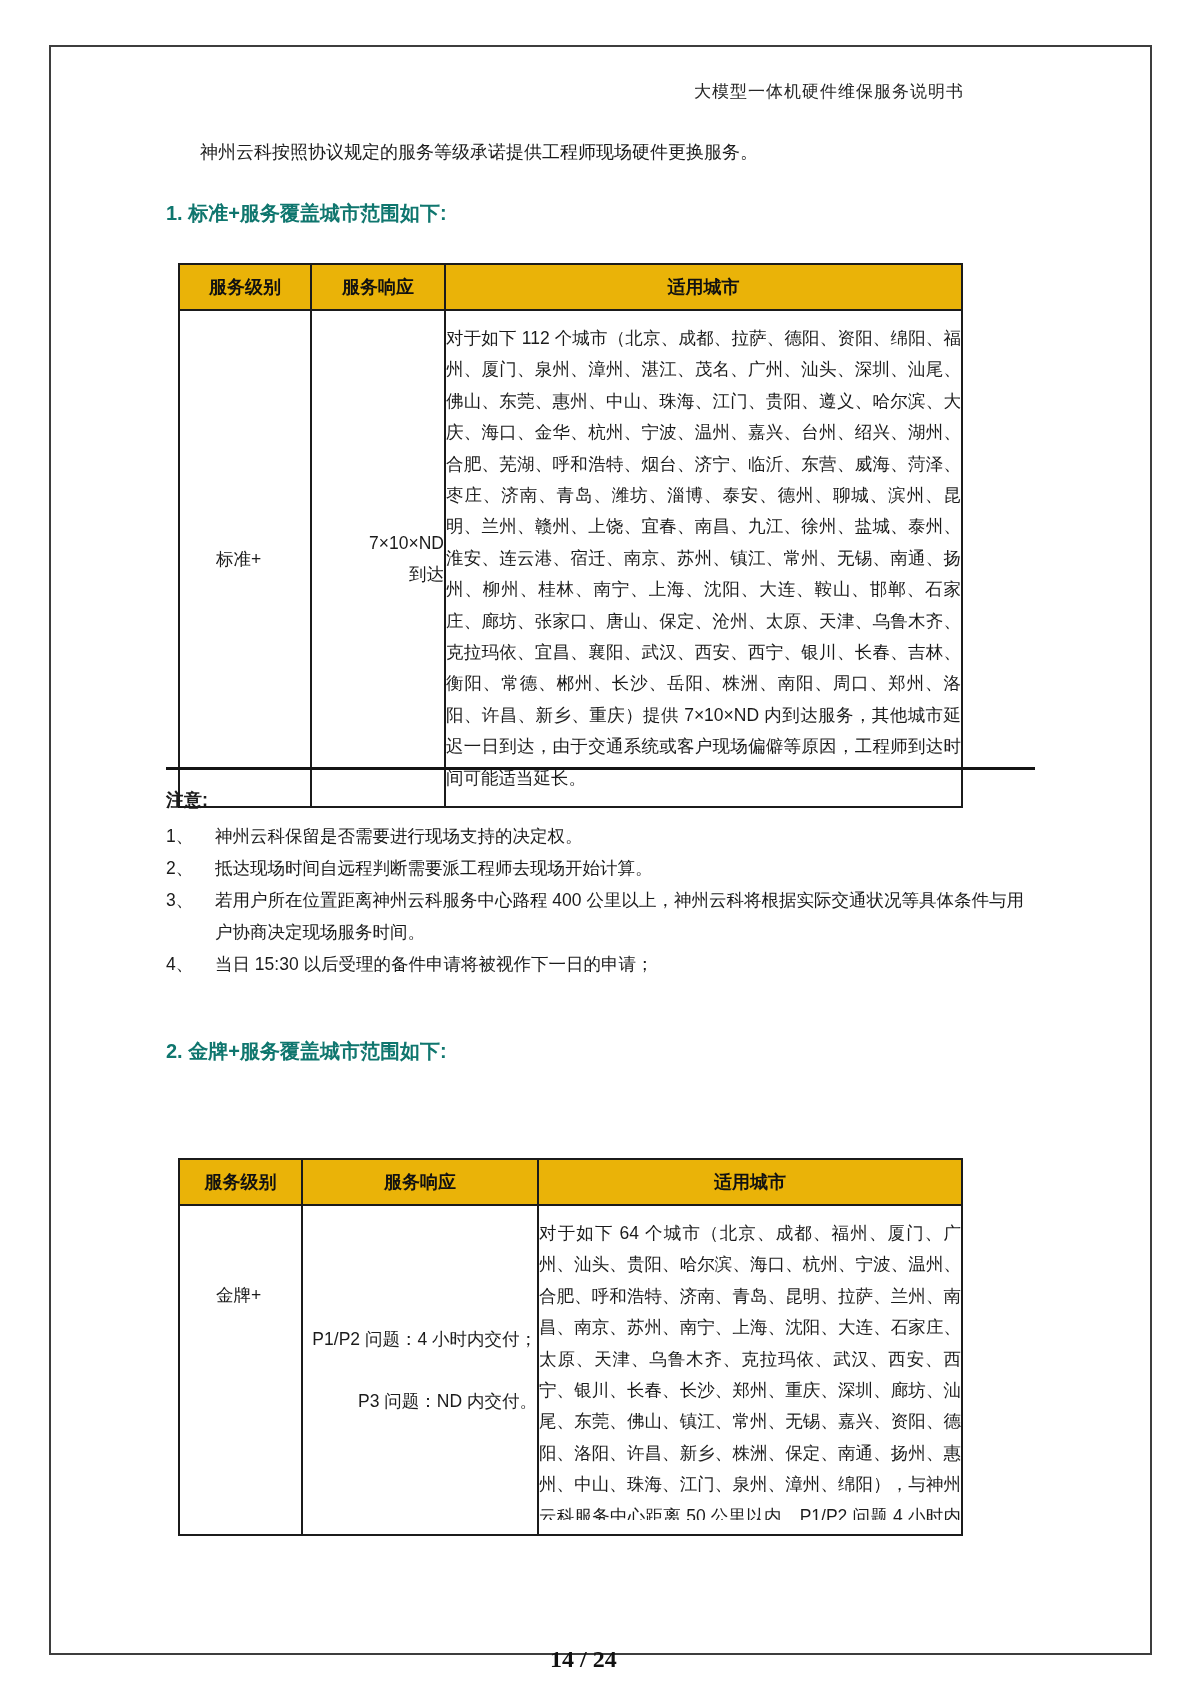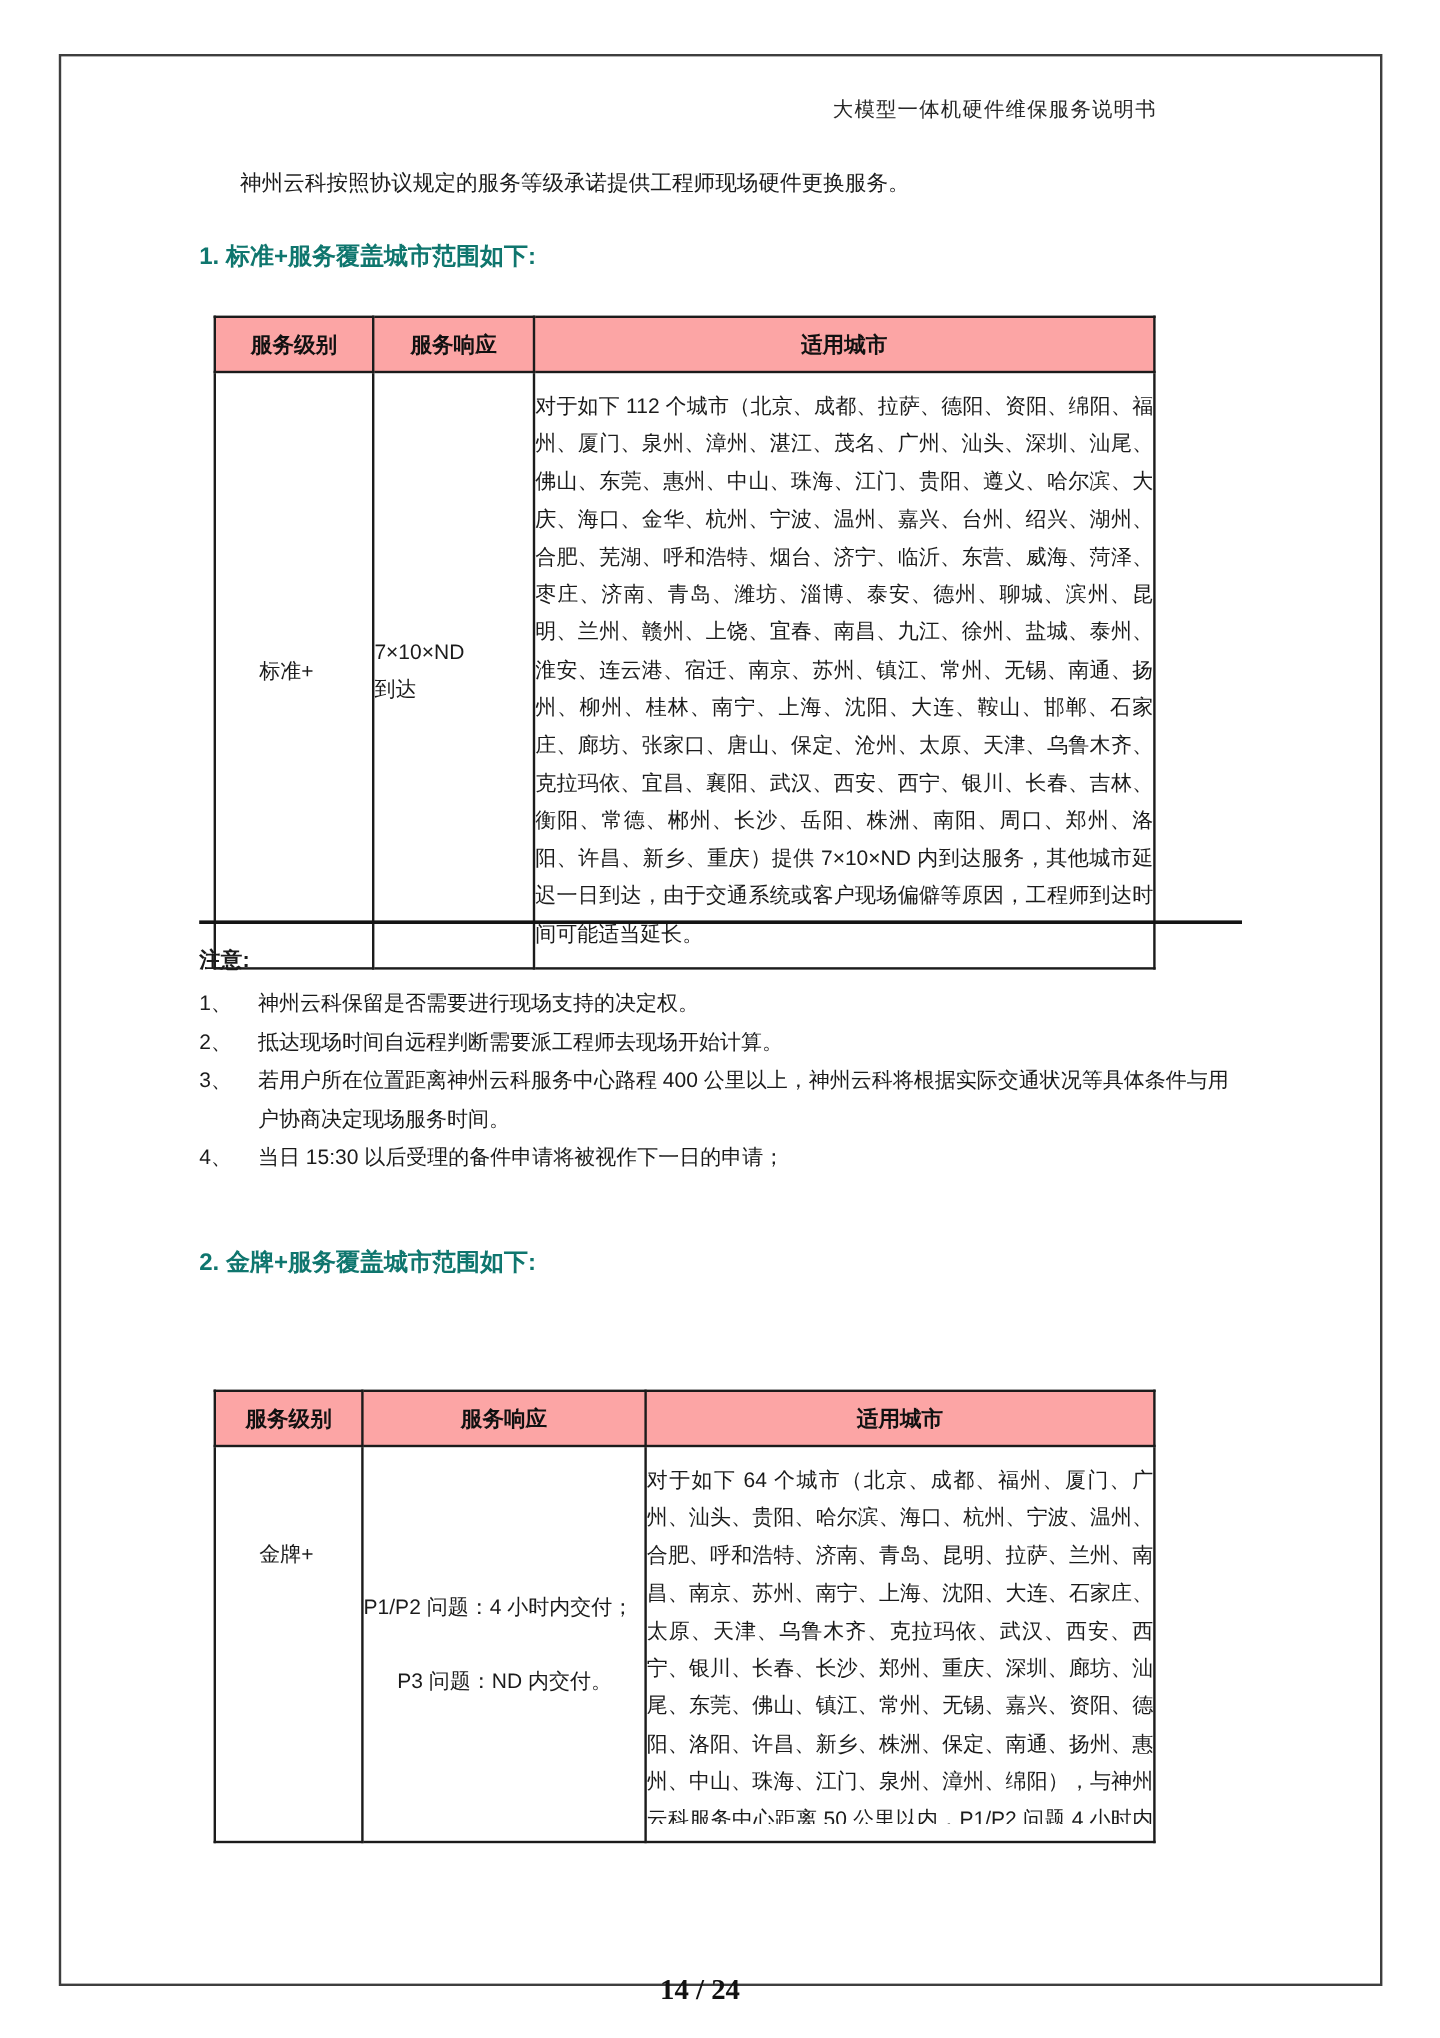--- a/index.html
+++ b/index.html
@@ -22,27 +22,27 @@
   .heading { position:absolute; margin:0; font-size:20px; font-weight:700; color:#0f766e; }
   .heading1 { left:166px; top:200px; }
   .heading2 { left:166px; top:1038px; }
 
   .tablewrap { position:absolute; left:178px; width:785px; }
   .t1 { top:263px; }
   .t2 { top:1158px; }
   table { border-collapse:collapse; width:100%; table-layout:fixed; }
   th, td { border:2px solid #1b1b1b; padding:0; }
   th {
-    background:#fca5a5; font-size:18px; font-weight:700;
+    background:#eab308; font-size:18px; font-weight:700;
     height:44px; text-align:center; color:#111;
   }
   td { vertical-align:middle; font-size:17.5px; }
   .level-cell { text-align:left;padding-left:36px; }
   .resp-cell { text-align:center; line-height:31px; }
-  .resp-line { text-align:left; }
+  .resp-line { text-align:right; }
   .resp-gap { margin-top:31px;padding-left:28px; }
   .cities-cell { padding:12px 0; vertical-align:top; box-sizing:border-box; }
   .t1 .cities-cell { height:440px; }
   .t2 .cities-cell { height:330px; }
   .cities-text {
     font-size:17.5px; line-height:31.4px; text-align:justify;
     text-justify:inter-ideograph;
   }
   .t2 .cities-clip { height:302px; overflow:hidden; }
   .shift-up { transform:translateY(-75px); }

